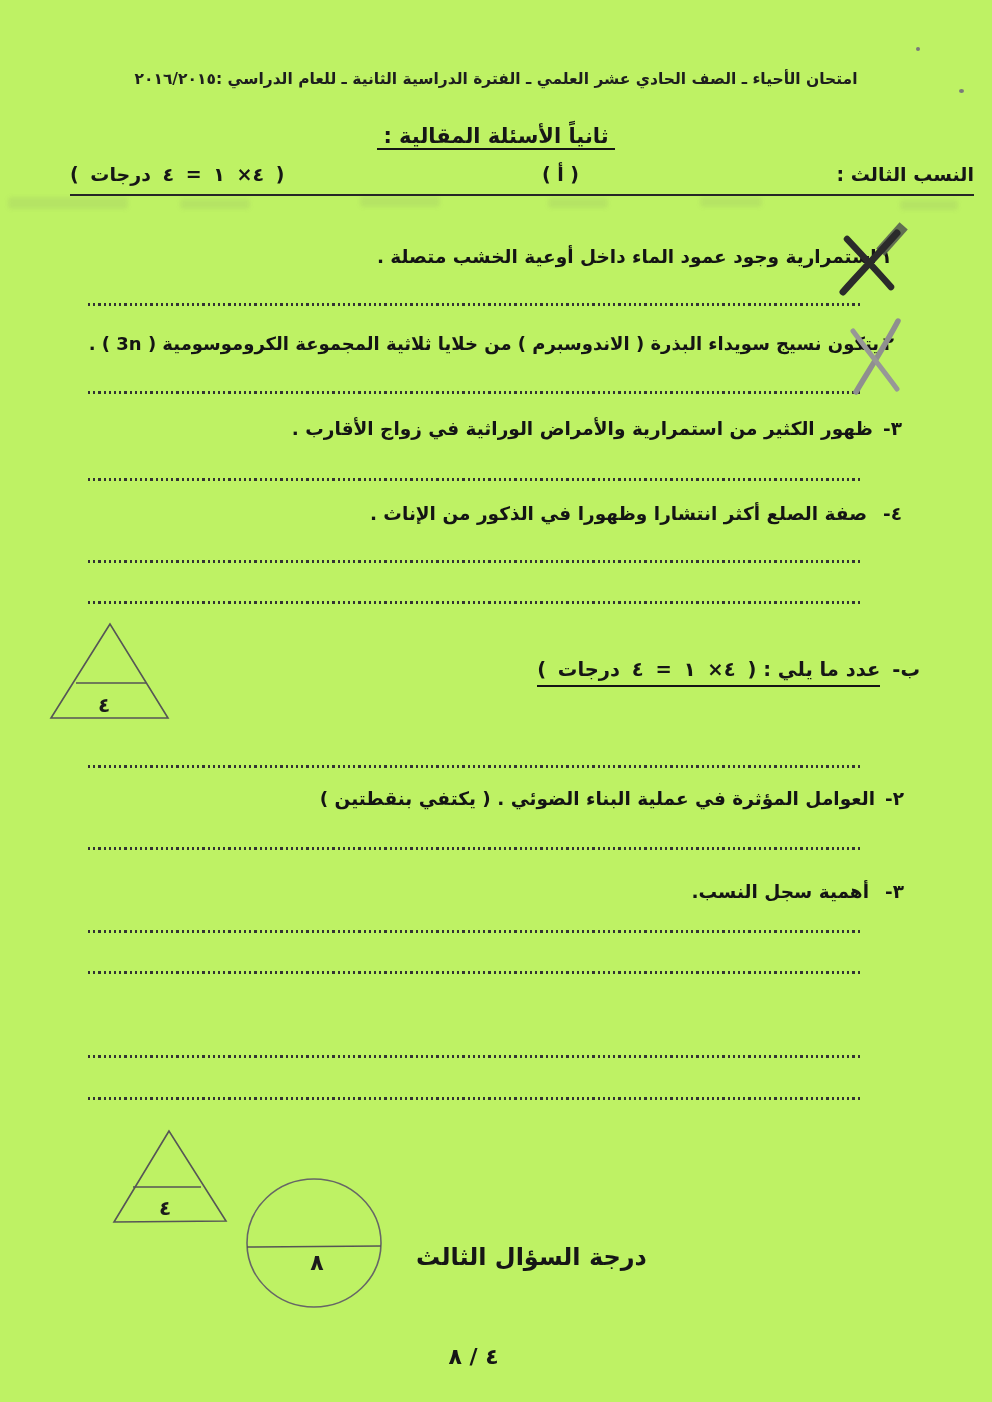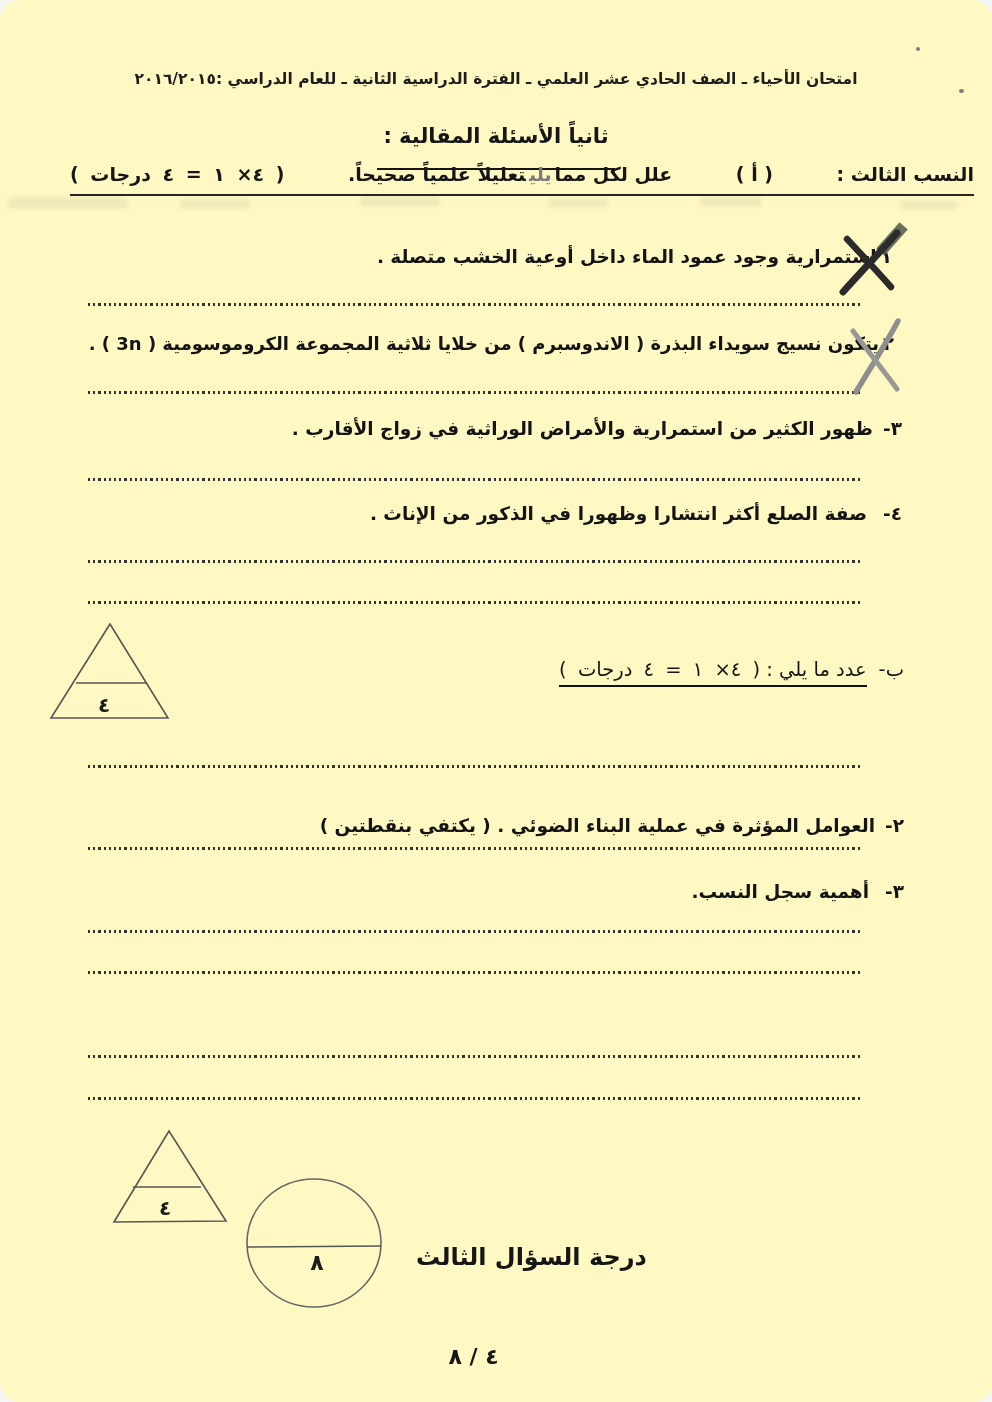--- a/index.html
+++ b/index.html
@@ -4,34 +4,34 @@
 <style>
   html,body{margin:0;padding:0;}
   body{
     width:992px;height:1402px;
     background:#f6f6f4;
     font-family:"DejaVu Sans","Liberation Sans",sans-serif;
     overflow:hidden;
   }
   .page{
     position:relative;width:992px;height:1402px;
-    background:#fef9c3;color:#161616;direction:rtl;border-radius:20px;
+    background:#bef264;color:#161616;direction:rtl;
   }
   .abs{position:absolute;}
   .hdr{
     top:70px;left:0;right:0;text-align:center;
     font-size:15.5px;font-weight:700;color:#1e1e1e;
     white-space:nowrap;letter-spacing:.2px;
   }
   .sec-title{
     top:124px;left:0;right:0;text-align:center;
   }
   .sec-title span{
     display:inline-block;font-size:21px;font-weight:700;
-    border-bottom:2.5px solid #151515;padding:0 6px 20px;
+    border-bottom:2.5px solid #151515;padding:0 6px 0;
   }
   .q3row{
     top:163px;right:18px;left:70px;
     display:flex;justify-content:space-between;align-items:baseline;
     font-size:19px;font-weight:700;white-space:nowrap;
     border-bottom:2px solid #262626;padding-bottom:9px;
   }
   .q3row .marks{word-spacing:5px;}
   .faded{color:#7c7c7c;margin:0 3px;}
   .item-row{
@@ -39,22 +39,22 @@
     font-size:18.5px;font-weight:700;line-height:26px;color:#141414;
   }
   .item-row .num{display:inline-block;margin-left:10px;}
   .item-row .num.wide{margin-left:16px;}
   .item-row .num.tight{margin-left:4px;}
   .dots{
     position:absolute;left:88px;width:772px;height:3px;
     background:repeating-linear-gradient(90deg,#333 0 2.2px,transparent 2.2px 5.2px);
   }
   .bhead{
-    top:658px;right:88px;position:absolute;white-space:nowrap;
-    font-size:19.5px;font-weight:400;
+    top:658px;right:72px;position:absolute;white-space:nowrap;
+    font-size:19.5px;font-weight:700;
   }
   .bhead .bnum{margin-left:12px;}
   .bhead .u{
     display:inline-block;border-bottom:2.5px solid #141414;padding-bottom:4px;
   }
   .bhead .marks{word-spacing:5px;}
   .caption{
     top:1243px;left:416px;position:absolute;
     font-size:24px;font-weight:700;white-space:nowrap;
   }
@@ -83,23 +83,20 @@
 
   <div class="abs hdr">امتحان الأحياء ـ الصف الحادي عشر العلمي ـ الفترة الدراسية الثانية ـ للعام الدراسي :٢٠١٦/٢٠١٥</div>
 
   <div class="abs sec-title">
     <span>ثانياً الأسئلة المقالية :</span>
   </div>
 
   <div class="abs q3row">
     <span>النسب الثالث :</span>
     <span>( أ )</span>
-    <span>
-      <span>علل لكل مما</span><span class="faded">يلي</span><span>تعليلاً علمياً صحيحاً.</span>
-    </span>
     <span class="marks">( ٤× ١ = ٤ درجات )</span>
   </div>
 
   <div class="item-row" style="top:244px;right:100px;">
     <span class="num tight">١</span><span>استمرارية وجود عمود الماء داخل أوعية الخشب متصلة .</span>
   </div>
   <div class="dots" style="top:303px;"></div>
 
   <div class="item-row" style="top:331px;right:98px;font-size:18px;">
     <span class="num tight">٢</span><span>يتكون نسيج سويداء البذرة ( الاندوسبرم ) من خلايا ثلاثية المجموعة الكروموسومية ( 3n ) .</span>
@@ -134,21 +131,21 @@
     <line x1="38" y1="67" x2="108" y2="67" stroke="#555" stroke-width="1.6"></line>
     <text x="66" y="96" font-size="20" text-anchor="middle">٤</text>
   </svg>
 
   <div class="bhead">
     <span class="bnum">ب-</span><span class="u"><span>عدد ما يلي :</span> <span class="marks">( ٤× ١ = ٤ درجات )</span></span>
   </div>
 
   <div class="dots" style="top:765px;"></div>
 
-  <div class="item-row" style="top:786px;right:88px;margin-top:27px;">
+  <div class="item-row" style="top:786px;right:88px;">
     <span class="num">٢-</span><span>العوامل المؤثرة في عملية البناء الضوئي . ( يكتفي بنقطتين )</span>
   </div>
   <div class="dots" style="top:847px;"></div>
 
   <div class="item-row" style="top:871px;right:88px;margin-top:8px;">
     <span class="num wide">٣-</span><span>أهمية سجل النسب.</span>
   </div>
   <div class="dots" style="top:930px;"></div>
   <div class="dots" style="top:971px;"></div>
 

